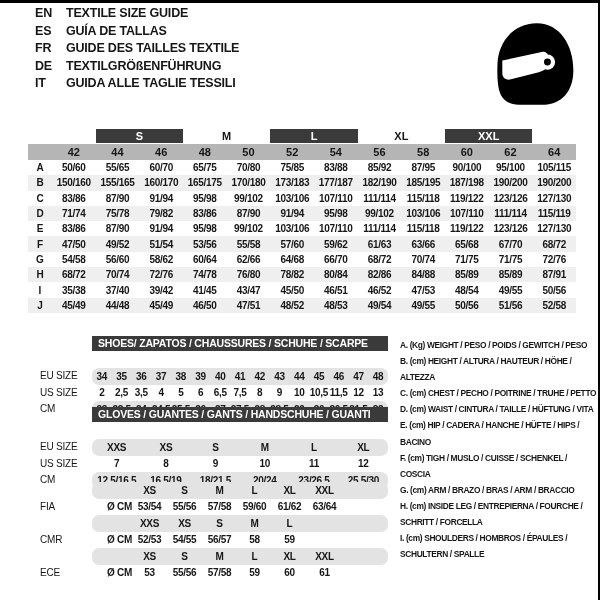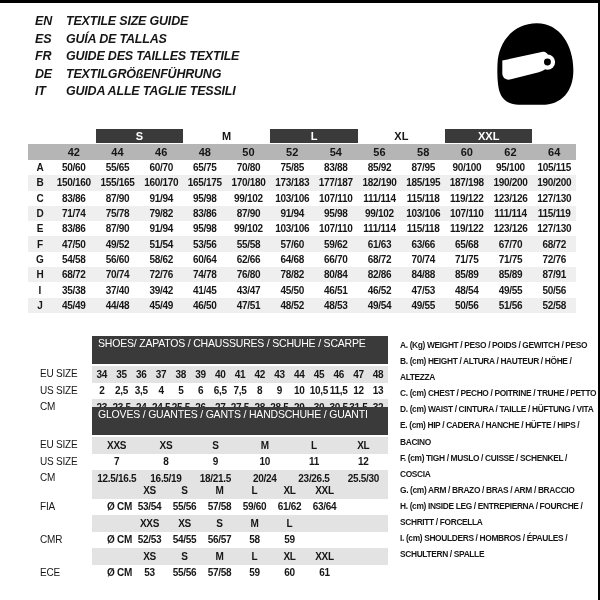--- a/index.html
+++ b/index.html
@@ -4,21 +4,21 @@
 <style>
   * { margin:0; padding:0; box-sizing:border-box; }
   html,body { width:600px; height:600px; background:#ffffff; }
   body {
     position:relative; overflow:hidden; color:#161616;
     font-family:"Liberation Sans", sans-serif;
     border-top:3px solid #000; border-right:2px solid #000;
   }
 
   
-  .langs { position:absolute; left:35px; top:10px;font-style:italic; }
+  .langs { position:absolute; left:35px; top:2px; }
   .lang-row { display:flex; font-size:12.5px; font-weight:700; line-height:17.5px; letter-spacing:-0.2px; }
   .lang-code { width:31px; }
 
   
   .helmet-icon { position:absolute; top:12px; right:16px; width:96px; height:97px; }
 
   
   .textile { position:absolute; left:28px; top:126px; width:548px; }
   .t-row { display:grid; grid-template-columns:24px repeat(12,1fr); align-items:center; }
   .group-row { height:14px; margin-bottom:1px; }
@@ -27,26 +27,26 @@
   .group-light { background:transparent; color:#161616; }
   .sizes-row { background:#b5b5b5; height:16px; }
   .size-cell { text-align:center; font-size:11px; font-weight:700; line-height:16px; }
   .data-row { height:15.3px; }
   .data-row.stripe { background:#efefef; }
   .letter-cell { text-align:center; font-size:10px; font-weight:700; }
   .value-cell { text-align:center; font-size:10px; font-weight:700; letter-spacing:-0.3px; white-space:nowrap; }
 
   
   .section { position:absolute; left:40px; width:348px; }
-  .sec-title { margin-left:52px; height:28px; line-height:15px; background:#3a3a3a; color:#fff;
-               font-size:10.5px; font-weight:400; padding-left:6px; letter-spacing:-0.2px; margin-bottom:2px;
+  .sec-title { margin-left:52px; height:15px; line-height:15px; background:#3a3a3a; color:#fff;
+               font-size:10.5px; font-weight:700; padding-left:6px; letter-spacing:-0.2px; margin-bottom:17px;
                white-space:nowrap; }
   .sec-row { display:flex; align-items:stretch; height:16.5px; }
   .sec-lbl { width:52px; font-size:10px; font-weight:400; line-height:16.5px; letter-spacing:-0.2px; }
-  .sec-cells { flex:1; display:grid; align-items:center; }
+  .sec-cells { flex:1; display:grid; align-items:center;border-radius:7px; }
   .sec-cells.strip { background:#e3e3e3; }
   .shoes-cells  { grid-template-columns:repeat(15,1fr); }
   .gloves-cells { grid-template-columns:repeat(6,1fr); }
   .helmet-cells { grid-template-columns:40px repeat(6,35px) 1fr; }
   .sec-cell { text-align:center; font-size:10px; font-weight:700; letter-spacing:-0.3px; white-space:nowrap; }
   .unit-cell { text-align:right; padding-left:3px; }
 
   
   .legend { position:absolute; left:400px; top:334px; width:197px; }
   .legend-item { font-size:8.4px; font-weight:700; line-height:16.1px; letter-spacing:-0.35px; white-space:pre-line; }

